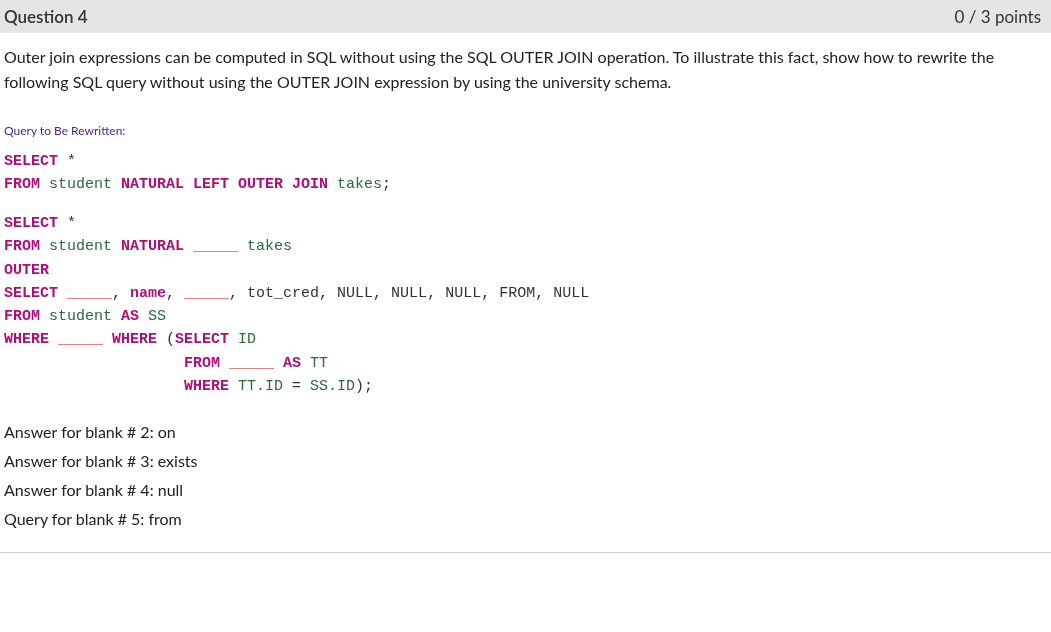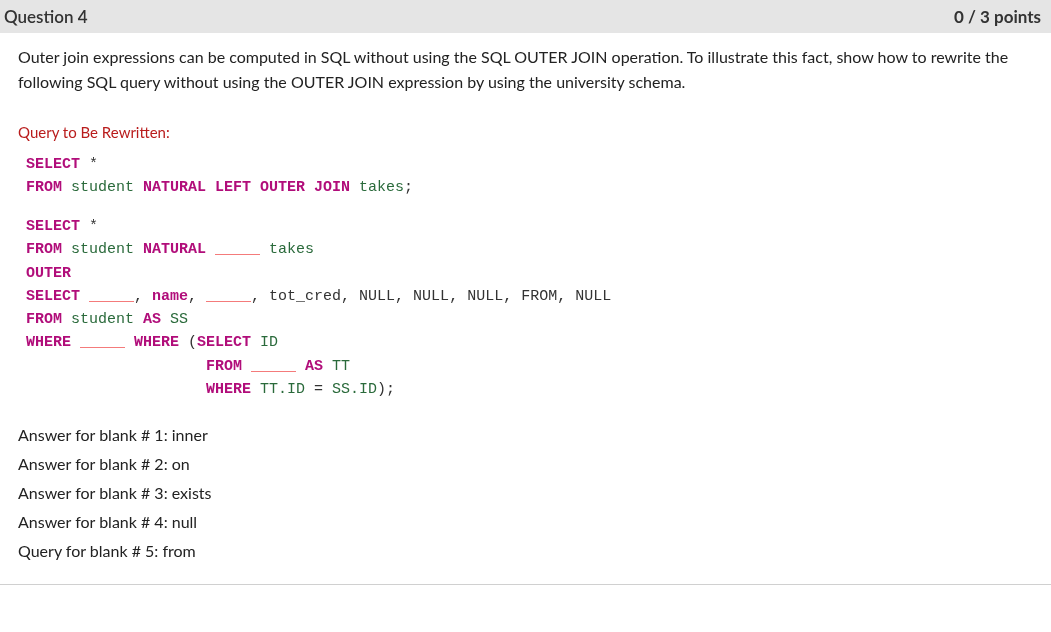--- a/index.html
+++ b/index.html
@@ -18,42 +18,42 @@
   .q-header {
     background: #e5e5e5;
     padding: 6px 10px 6px 4px;
     display: flex;
     justify-content: space-between;
     align-items: center;
     font-size: 17px;
     color: #333;
   }
   .q-header .title { font-weight: 600; }
-  .q-header .points { font-weight: 700; }
+  .q-header .points { font-weight: 400; }
   .q-body {
-    padding: 12px 18px 14px 18px;
+    padding: 12px 18px 14px 4px;
   }
   .prompt {
     font-size: 16px;
     line-height: 1.55;
     color: #222;
     margin-bottom: 18px;
   }
   .section-label {
-    font-size: 15px;
-    color: #b91c1c;
+    font-size: 12px;
+    color: #4c1d95;
     margin: 28px 0 12px 0;
   }
   .code {
     font-family: "Consolas", "Menlo", "Courier New", monospace;
     font-size: 15px;
     line-height: 1.55;
     white-space: pre;
     color: #333;
-    margin: 6px 0 16px 8px;
+    margin: 6px 0 16px 0;
   }
   .kw { color: #b10d7a; font-weight: 600; } 
   .id { color: #2a6a3b; }                    
   .tok { color: #333; }
   .blank { color: #ef4444; letter-spacing: 0; }
   .answers {
     margin-top: 24px;
   }
   .answer-line {
     font-size: 16px;
@@ -84,21 +84,20 @@
     <div class="code"><span class="kw">SELECT</span><span class="tok"> *</span>
 <span class="kw">FROM</span><span class="id"> student </span><span class="kw">NATURAL</span><span class="blank"> _____ </span><span class="id">takes</span>
 <span class="kw">OUTER</span>
 <span class="kw">SELECT</span><span class="blank"> _____</span><span class="tok">, </span><span class="kw">name</span><span class="tok">, </span><span class="blank">_____</span><span class="tok">, tot_cred, NULL, NULL, NULL, FROM, NULL</span>
 <span class="kw">FROM</span><span class="id"> student </span><span class="kw">AS</span><span class="id"> SS</span>
 <span class="kw">WHERE</span><span class="blank"> _____ </span><span class="kw">WHERE</span><span class="tok"> (</span><span class="kw">SELECT</span><span class="id"> ID</span>
 <span class="tok">                    </span><span class="kw">FROM</span><span class="blank"> _____ </span><span class="kw">AS</span><span class="id"> TT</span>
 <span class="tok">                    </span><span class="kw">WHERE</span><span class="id"> TT.ID </span><span class="tok">=</span><span class="id"> SS.ID</span><span class="tok">);</span></div>
 
     <div class="answers">
-      <div class="answer-line">Answer for blank # 1: inner</div>
       <div class="answer-line">Answer for blank # 2: on</div>
       <div class="answer-line">Answer for blank # 3: exists</div>
       <div class="answer-line">Answer for blank # 4: null</div>
       <div class="answer-line">Query for blank # 5: from</div>
     </div>
 
   </div>
 </div>
 
 </body></html>

